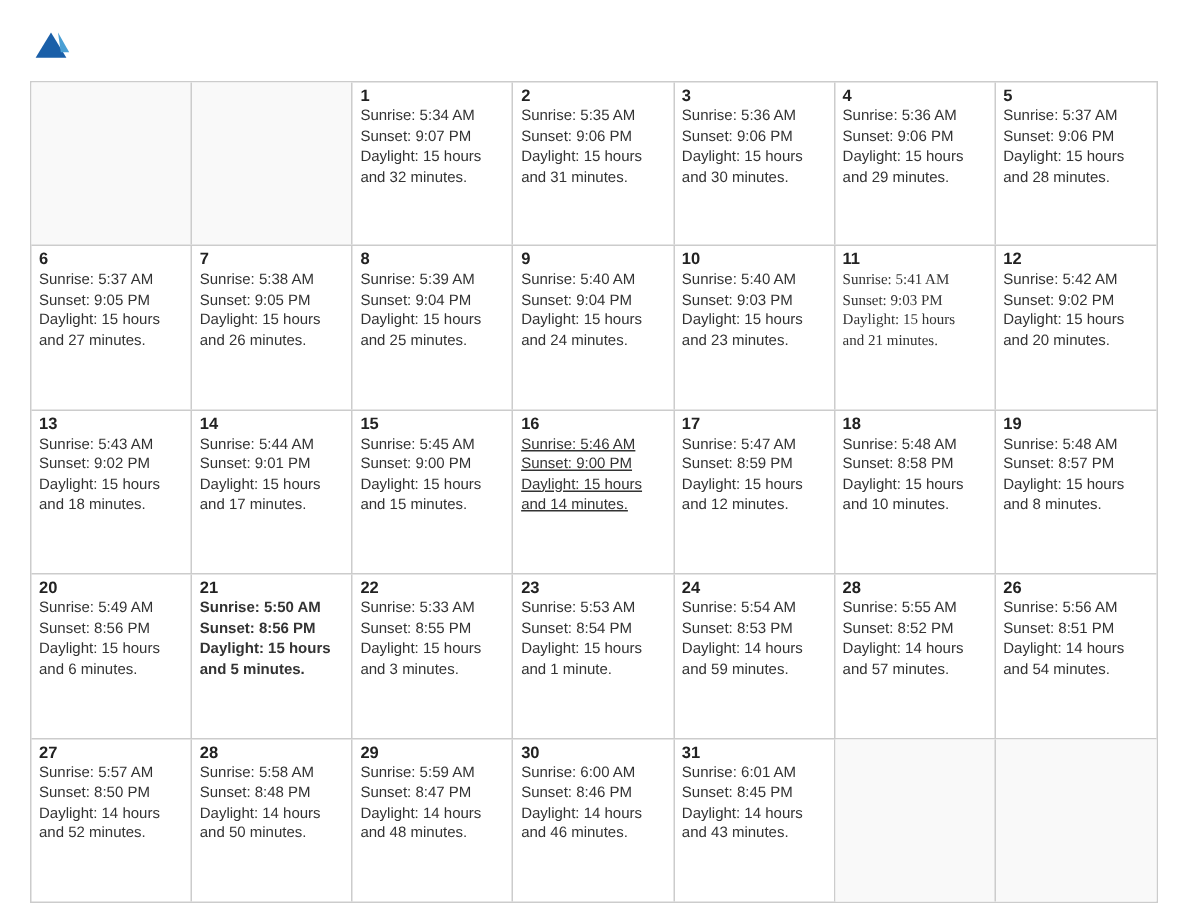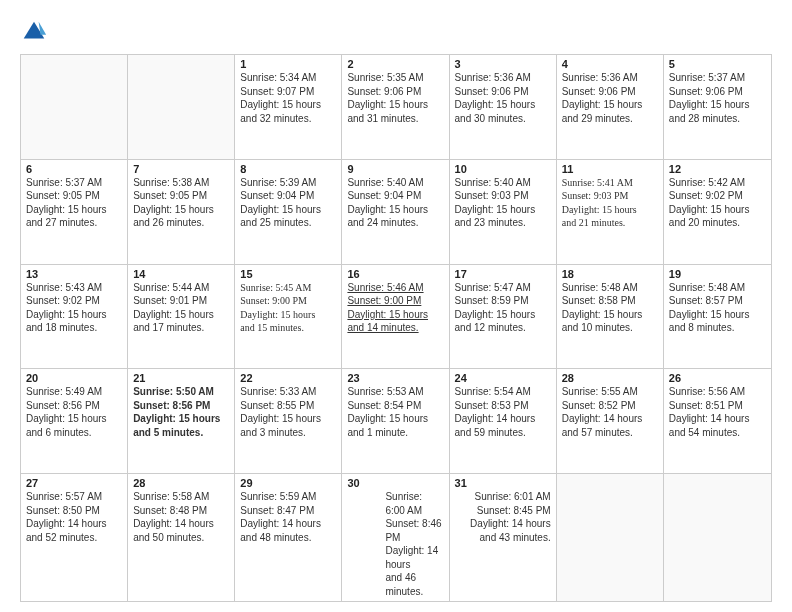--- a/index.html
+++ b/index.html
@@ -238,21 +238,21 @@
           </div>
           <div class="cal-cell">
             <div class="day-num">14</div>
             <div class="cell-detail" style="white-space: pre-line;">Sunrise: 5:44 AM
 Sunset: 9:01 PM
 Daylight: 15 hours
 and 17 minutes.</div>
           </div>
           <div class="cal-cell">
             <div class="day-num">15</div>
-            <div class="cell-detail" style="white-space: pre-line; font-family: Liberation Serif, serif;">Sunrise: 5:45 AM
+            <div class="cell-detail" style="white-space: pre-line;">Sunrise: 5:45 AM
 Sunset: 9:00 PM
 Daylight: 15 hours
 and 15 minutes.</div>
           </div>
           <div class="cal-cell">
             <div class="day-num">16</div>
             <div class="cell-detail" style="white-space: pre-line; text-decoration: underline;">Sunrise: 5:46 AM
 Sunset: 9:00 PM
 Daylight: 15 hours
 and 14 minutes.</div>
@@ -347,28 +347,28 @@
           </div>
           <div class="cal-cell">
             <div class="day-num">29</div>
             <div class="cell-detail" style="white-space: pre-line;">Sunrise: 5:59 AM
 Sunset: 8:47 PM
 Daylight: 14 hours
 and 48 minutes.</div>
           </div>
           <div class="cal-cell">
             <div class="day-num">30</div>
-            <div class="cell-detail" style="white-space: pre-line; margin-left: 38px;">Sunrise: 6:00 AM
+            <div class="cell-detail" style="white-space: pre-line;">Sunrise: 6:00 AM
 Sunset: 8:46 PM
 Daylight: 14 hours
 and 46 minutes.</div>
           </div>
           <div class="cal-cell">
             <div class="day-num">31</div>
-            <div class="cell-detail" style="white-space: pre-line; text-align: right;">Sunrise: 6:01 AM
+            <div class="cell-detail" style="white-space: pre-line;">Sunrise: 6:01 AM
 Sunset: 8:45 PM
 Daylight: 14 hours
 and 43 minutes.</div>
           </div>
           <div class="cal-cell empty"></div>
           <div class="cal-cell empty"></div>
         </div>
       </div>
   </div>
 </div>

